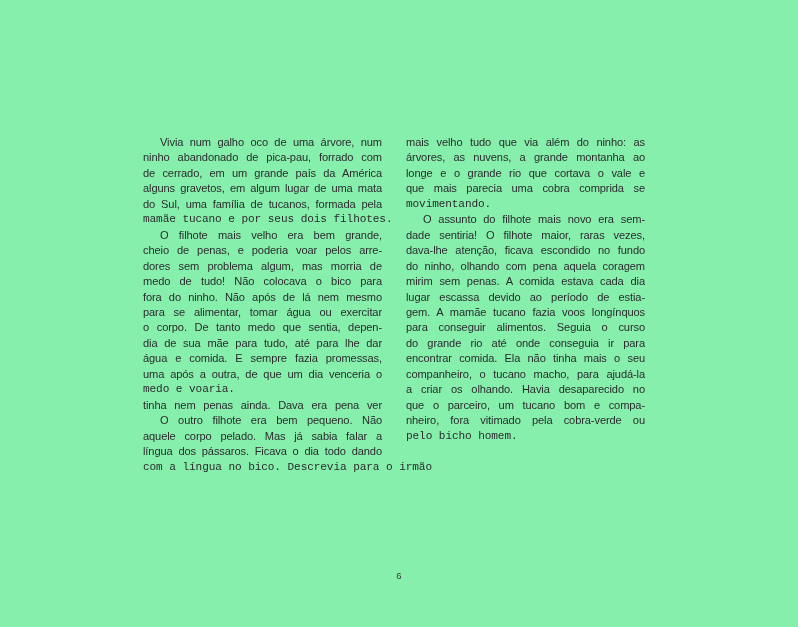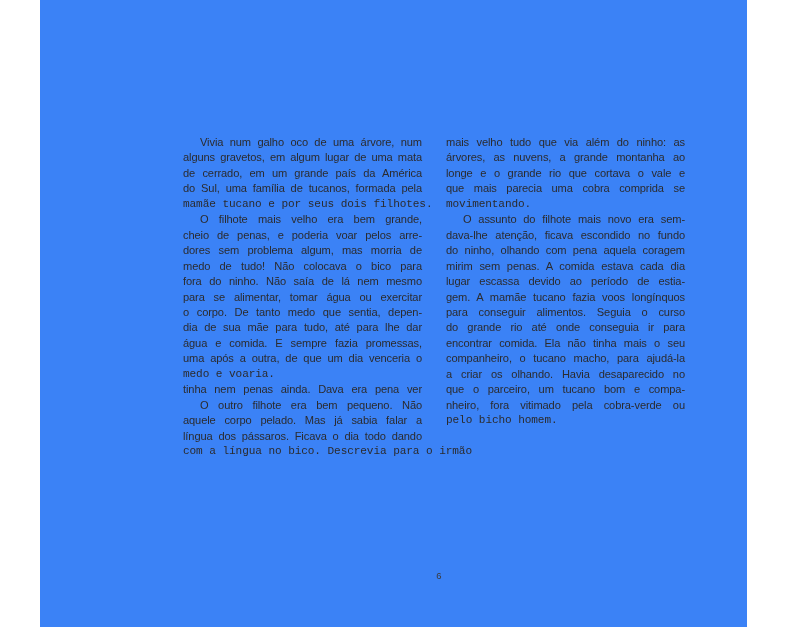--- a/index.html
+++ b/index.html
@@ -5,25 +5,24 @@
   html, body {
     margin: 0;
     padding: 0;
     background: #ffffff;
   }
   body {
     font-family: "Liberation Sans", sans-serif;
   }
   .page {
     position: relative;
-    width: 707px;
+    width: 798px;
     height: 627px;
-    background: #3b82f6;
+    background: #86efac;
     overflow: hidden;
-    margin-left: 40px;
   }
   .text-block {
     position: absolute;
     left: 143px;
     top: 135px;
     width: 502px;
     height: 350px;
     display: flex;
     flex-direction: row;
     justify-content: space-between;
@@ -74,31 +73,32 @@
 </head>
 <body>
 
 <div class="page">
 
   <div class="text-block">
 
     <div class="column" id="col-left">
         <p class="para">
           <span class="line indent">Vivia num galho oco de uma árvore, num</span>
+          <span class="line">ninho abandonado de pica-pau, forrado com</span>
+          <span class="line">de cerrado, em um grande país da América</span>
           <span class="line">alguns gravetos, em algum lugar de uma mata</span>
-          <span class="line">de cerrado, em um grande país da América</span>
           <span class="line">do Sul, uma família de tucanos, formada pela</span>
           <span class="line last">mamãe tucano e por seus dois filhotes.</span>
         </p>
         <p class="para">
           <span class="line indent">O filhote mais velho era bem grande,</span>
           <span class="line">cheio de penas, e poderia voar pelos arre-</span>
           <span class="line">dores sem problema algum, mas morria de</span>
           <span class="line">medo de tudo! Não colocava o bico para</span>
-          <span class="line">fora do ninho. Não saía de lá nem mesmo</span>
+          <span class="line">fora do ninho. Não após de lá nem mesmo</span>
           <span class="line">para se alimentar, tomar água ou exercitar</span>
           <span class="line">o corpo. De tanto medo que sentia, depen-</span>
           <span class="line">dia de sua mãe para tudo, até para lhe dar</span>
           <span class="line">água e comida. E sempre fazia promessas,</span>
           <span class="line">uma após a outra, de que um dia venceria o</span>
           <span class="line last">medo e voaria.</span>
         </p>
         <p class="para">
           <span class="line">tinha nem penas ainda. Dava era pena ver</span>
           <span class="line indent">O outro filhote era bem pequeno. Não</span>
@@ -111,20 +111,21 @@
     <div class="column" id="col-right">
         <p class="para">
           <span class="line">mais velho tudo que via além do ninho: as</span>
           <span class="line">árvores, as nuvens, a grande montanha ao</span>
           <span class="line">longe e o grande rio que cortava o vale e</span>
           <span class="line">que mais parecia uma cobra comprida se</span>
           <span class="line last">movimentando.</span>
         </p>
         <p class="para">
           <span class="line indent">O assunto do filhote mais novo era sem-</span>
+          <span class="line">dade sentiria! O filhote maior, raras vezes,</span>
           <span class="line">dava-lhe atenção, ficava escondido no fundo</span>
           <span class="line">do ninho, olhando com pena aquela coragem</span>
           <span class="line">mirim sem penas. A comida estava cada dia</span>
           <span class="line">lugar escassa devido ao período de estia-</span>
           <span class="line">gem. A mamãe tucano fazia voos longínquos</span>
           <span class="line">para conseguir alimentos. Seguia o curso</span>
           <span class="line">do grande rio até onde conseguia ir para</span>
           <span class="line">encontrar comida. Ela não tinha mais o seu</span>
           <span class="line">companheiro, o tucano macho, para ajudá-la</span>
           <span class="line">a criar os olhando. Havia desaparecido no</span>

